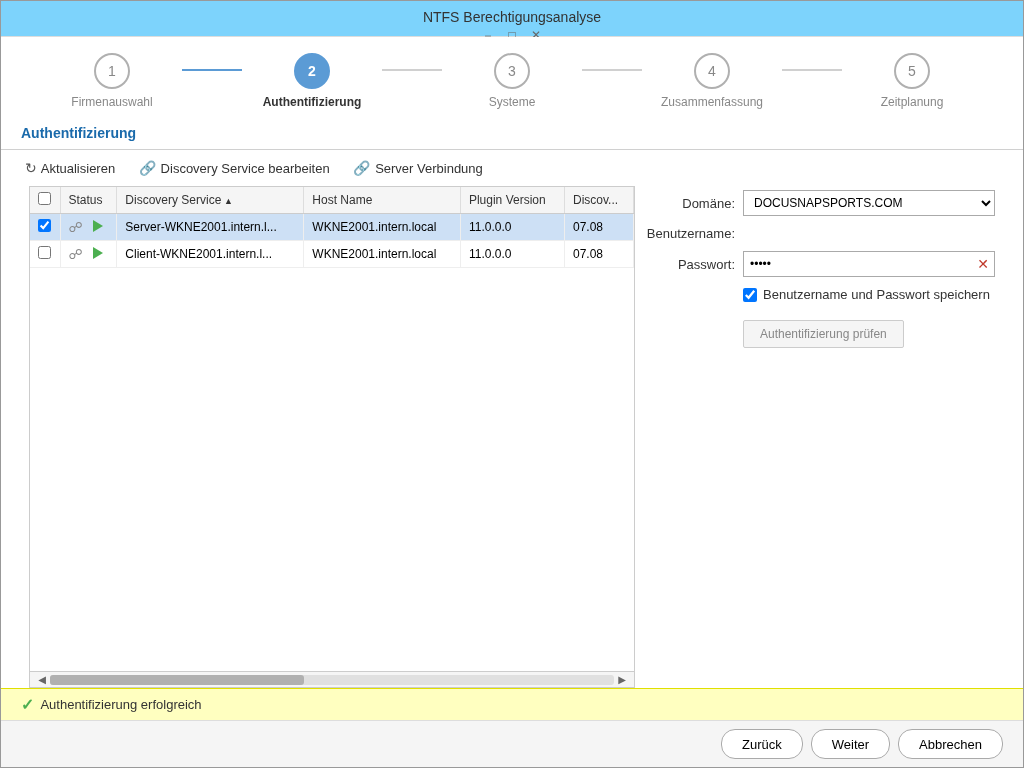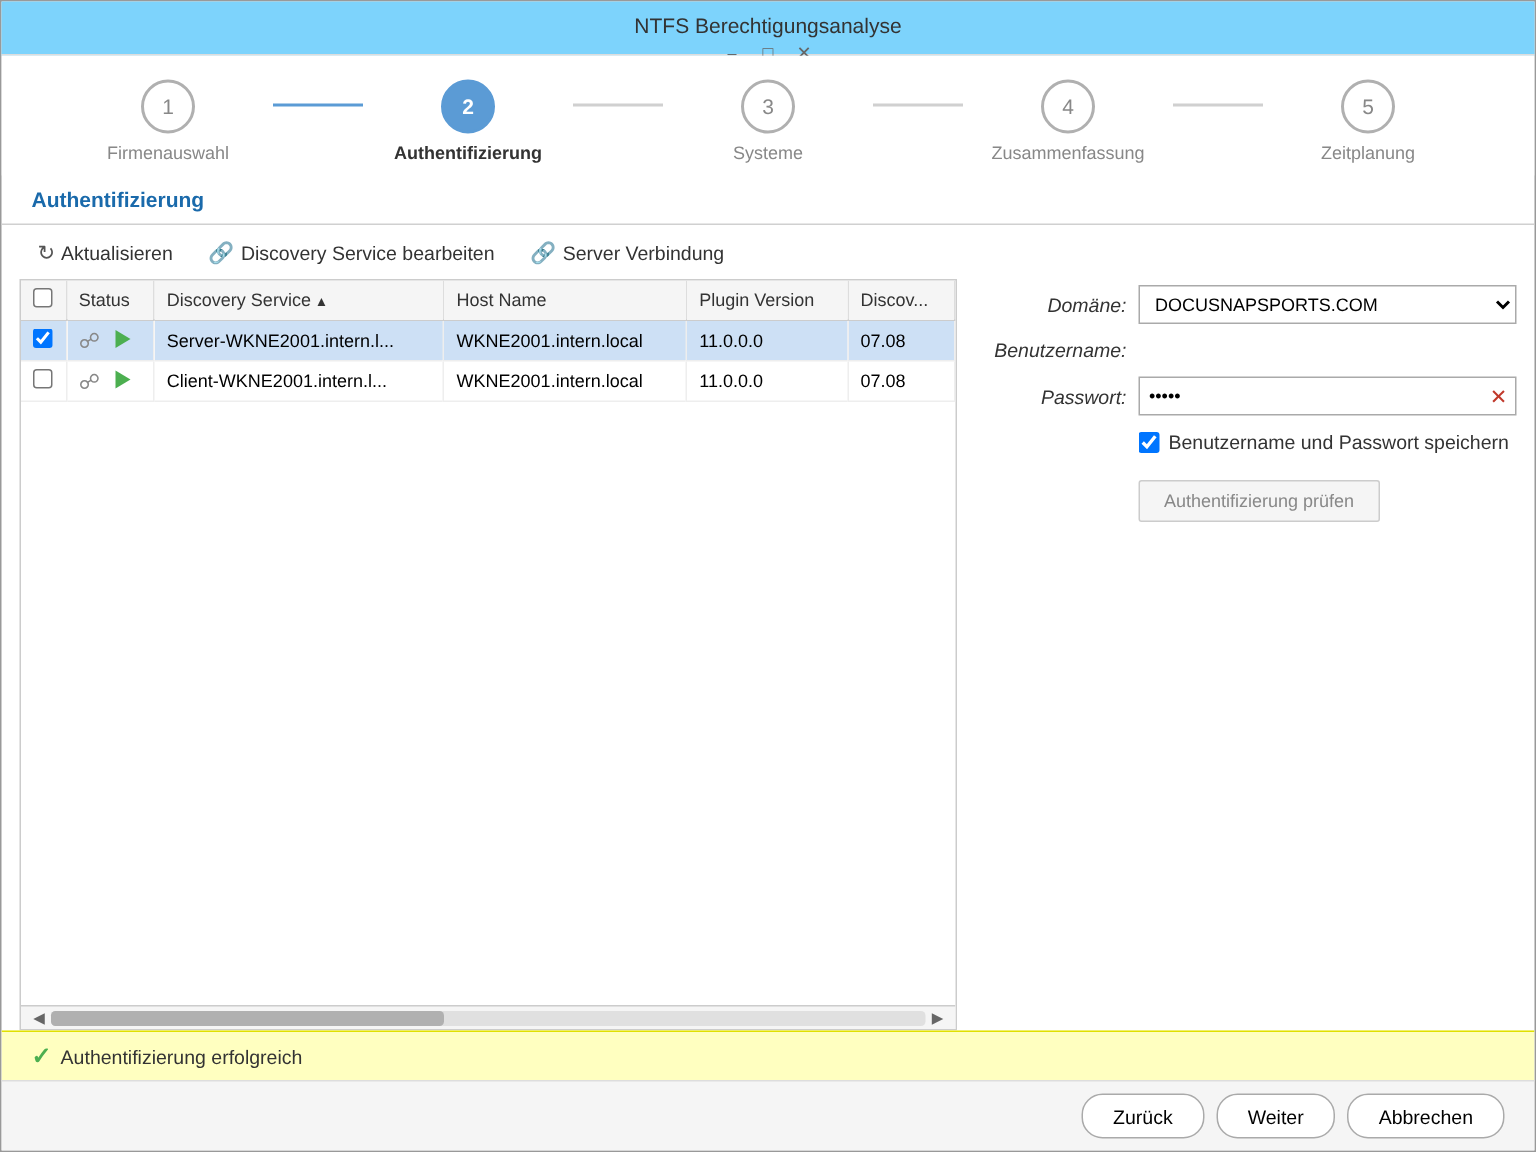--- a/index.html
+++ b/index.html
@@ -144,22 +144,22 @@
     }
     .toolbar-icon {
       font-size: 14px;
       color: #555;
     }
     
     .main-split {
       display: flex;
       flex: 1;
       overflow: hidden;
-      padding: 0 12px;
-      gap: 13px;
+      padding: 0 28px;
+      gap: 0;
     }
     
     .table-area {
       flex: 1;
       display: flex;
       flex-direction: column;
       overflow: hidden;
       border: 1px solid #ccc;
     }
     .table-wrapper {
@@ -254,21 +254,20 @@
     .field-row {
       display: flex;
       align-items: center;
       gap: 8px;
     }
     .field-label {
       width: 100px;
       text-align: right;
       font-size: 13px;
       color: #333;
-      font-style: italic;
     }
     .field-input {
       flex: 1;
       height: 26px;
       border: 1px solid #aaa;
       padding: 2px 6px;
       font-size: 12px;
       background: #fff;
     }
     .field-select {

